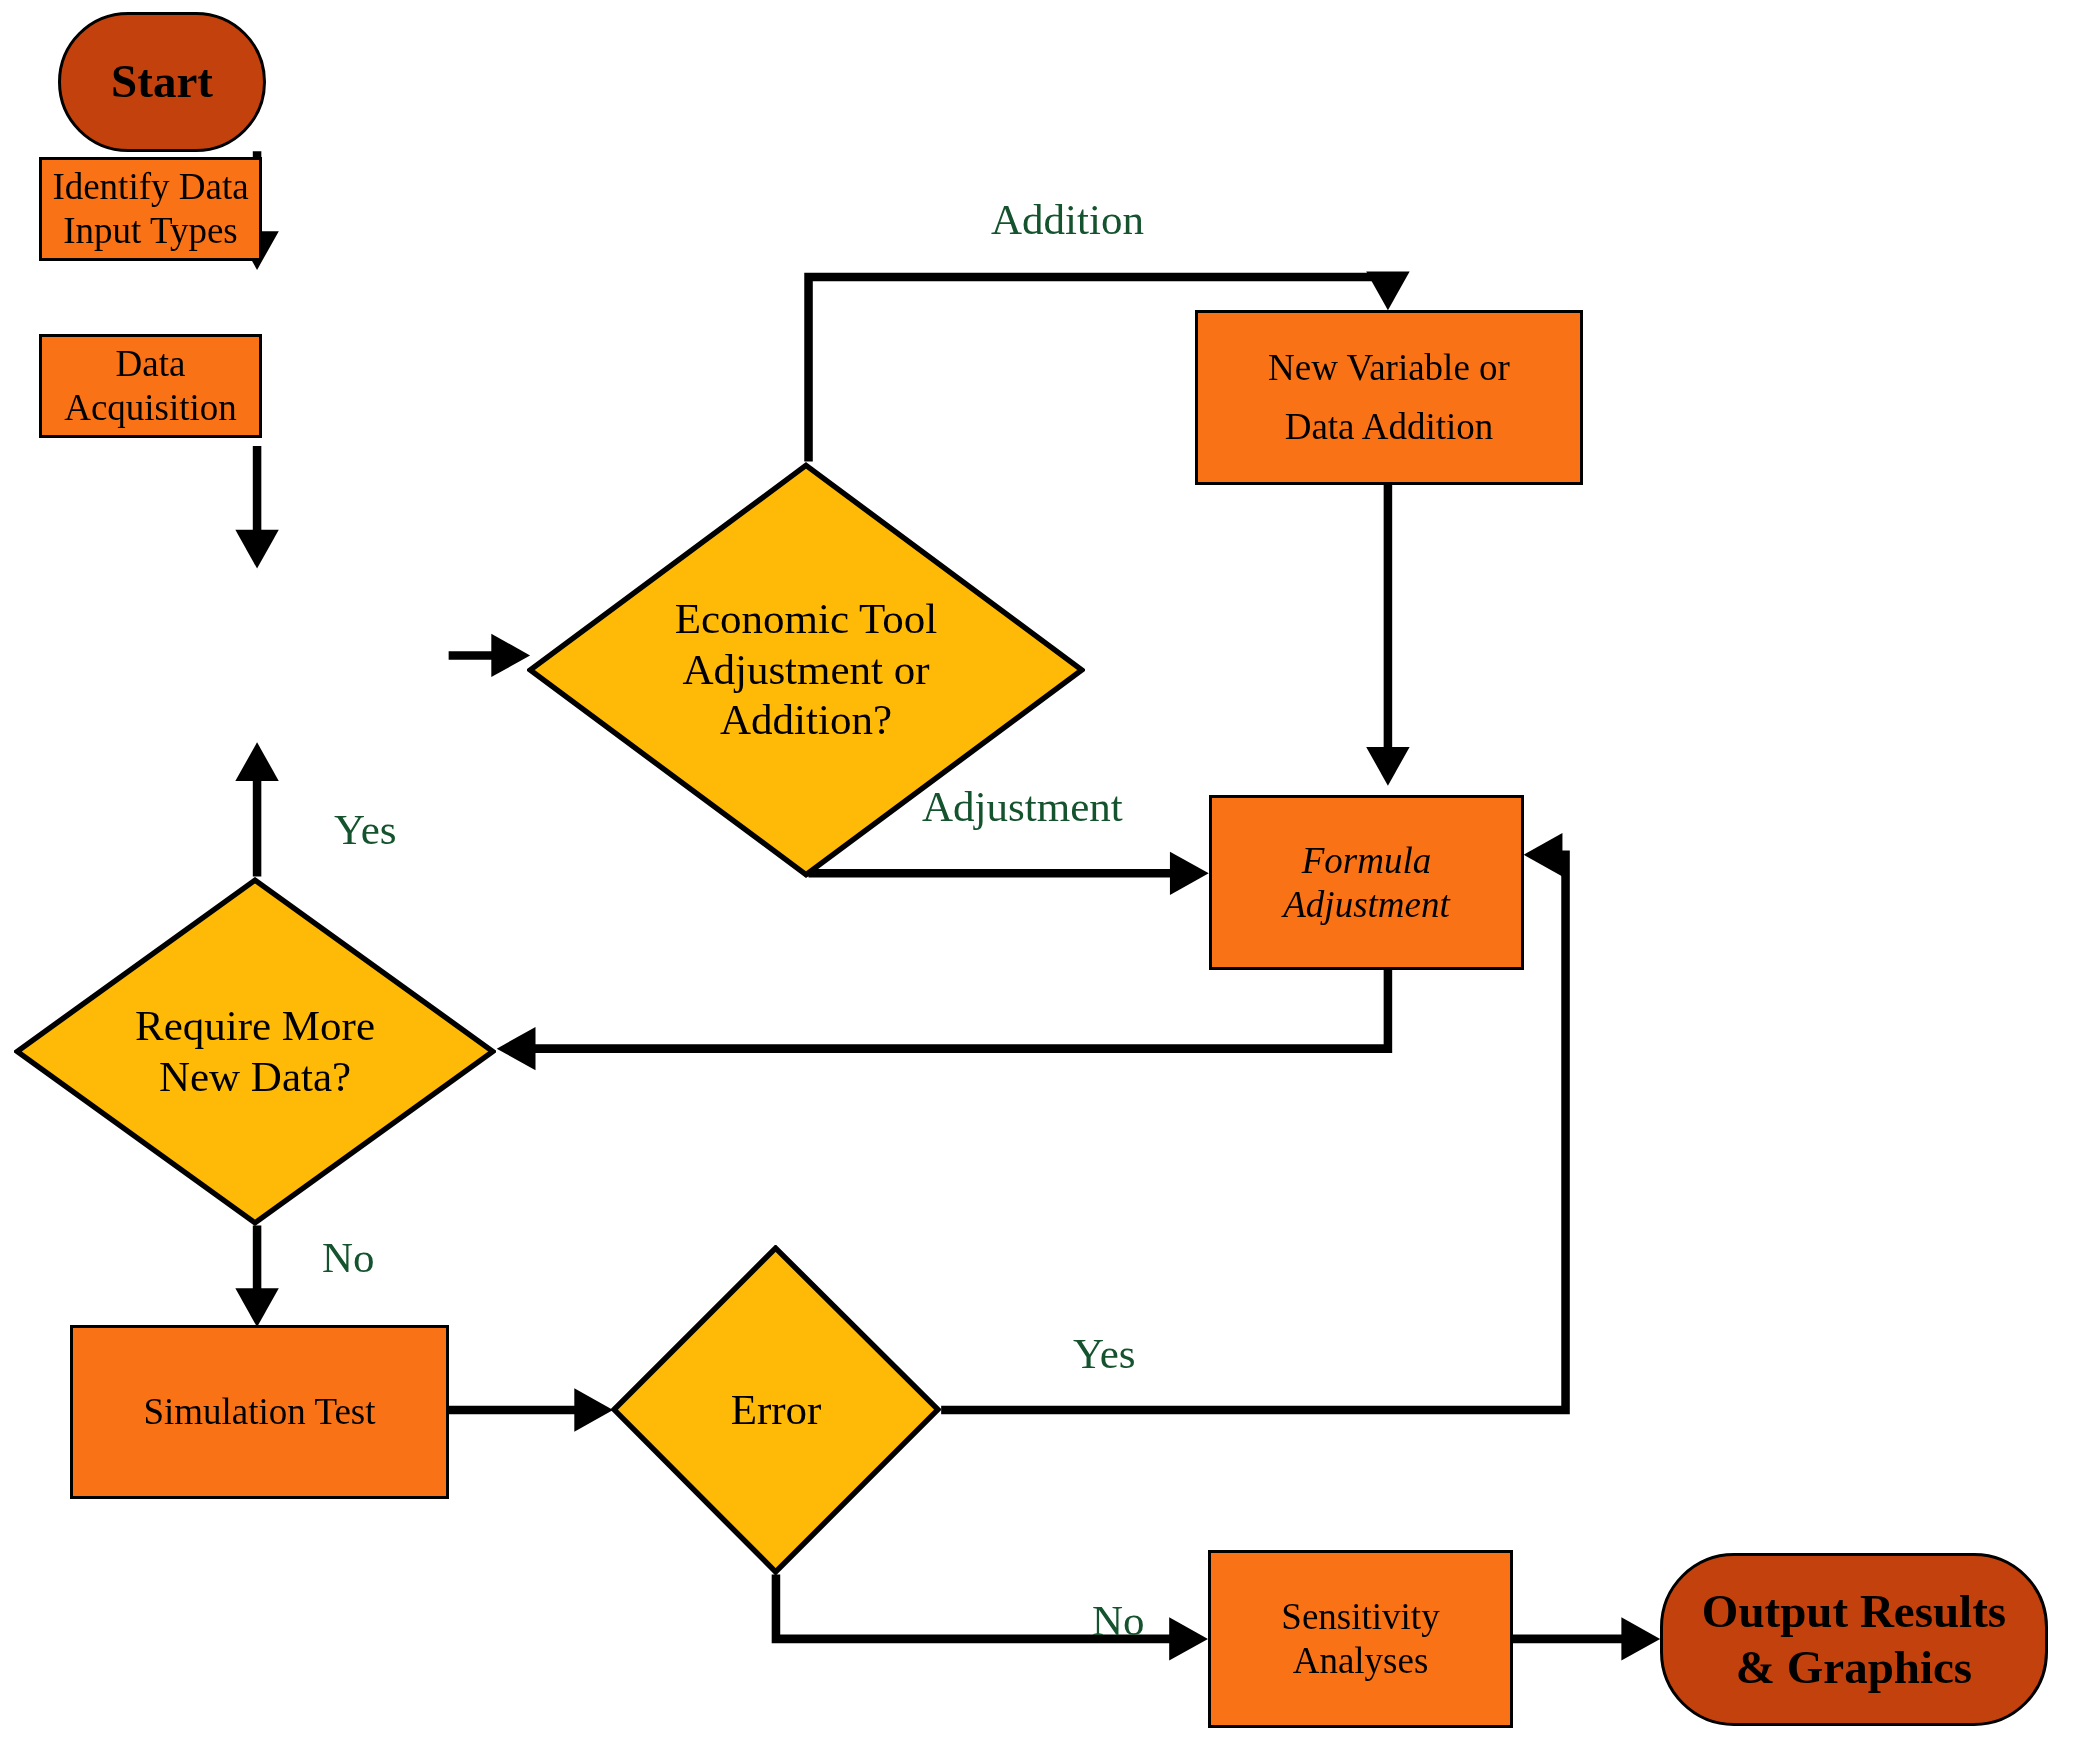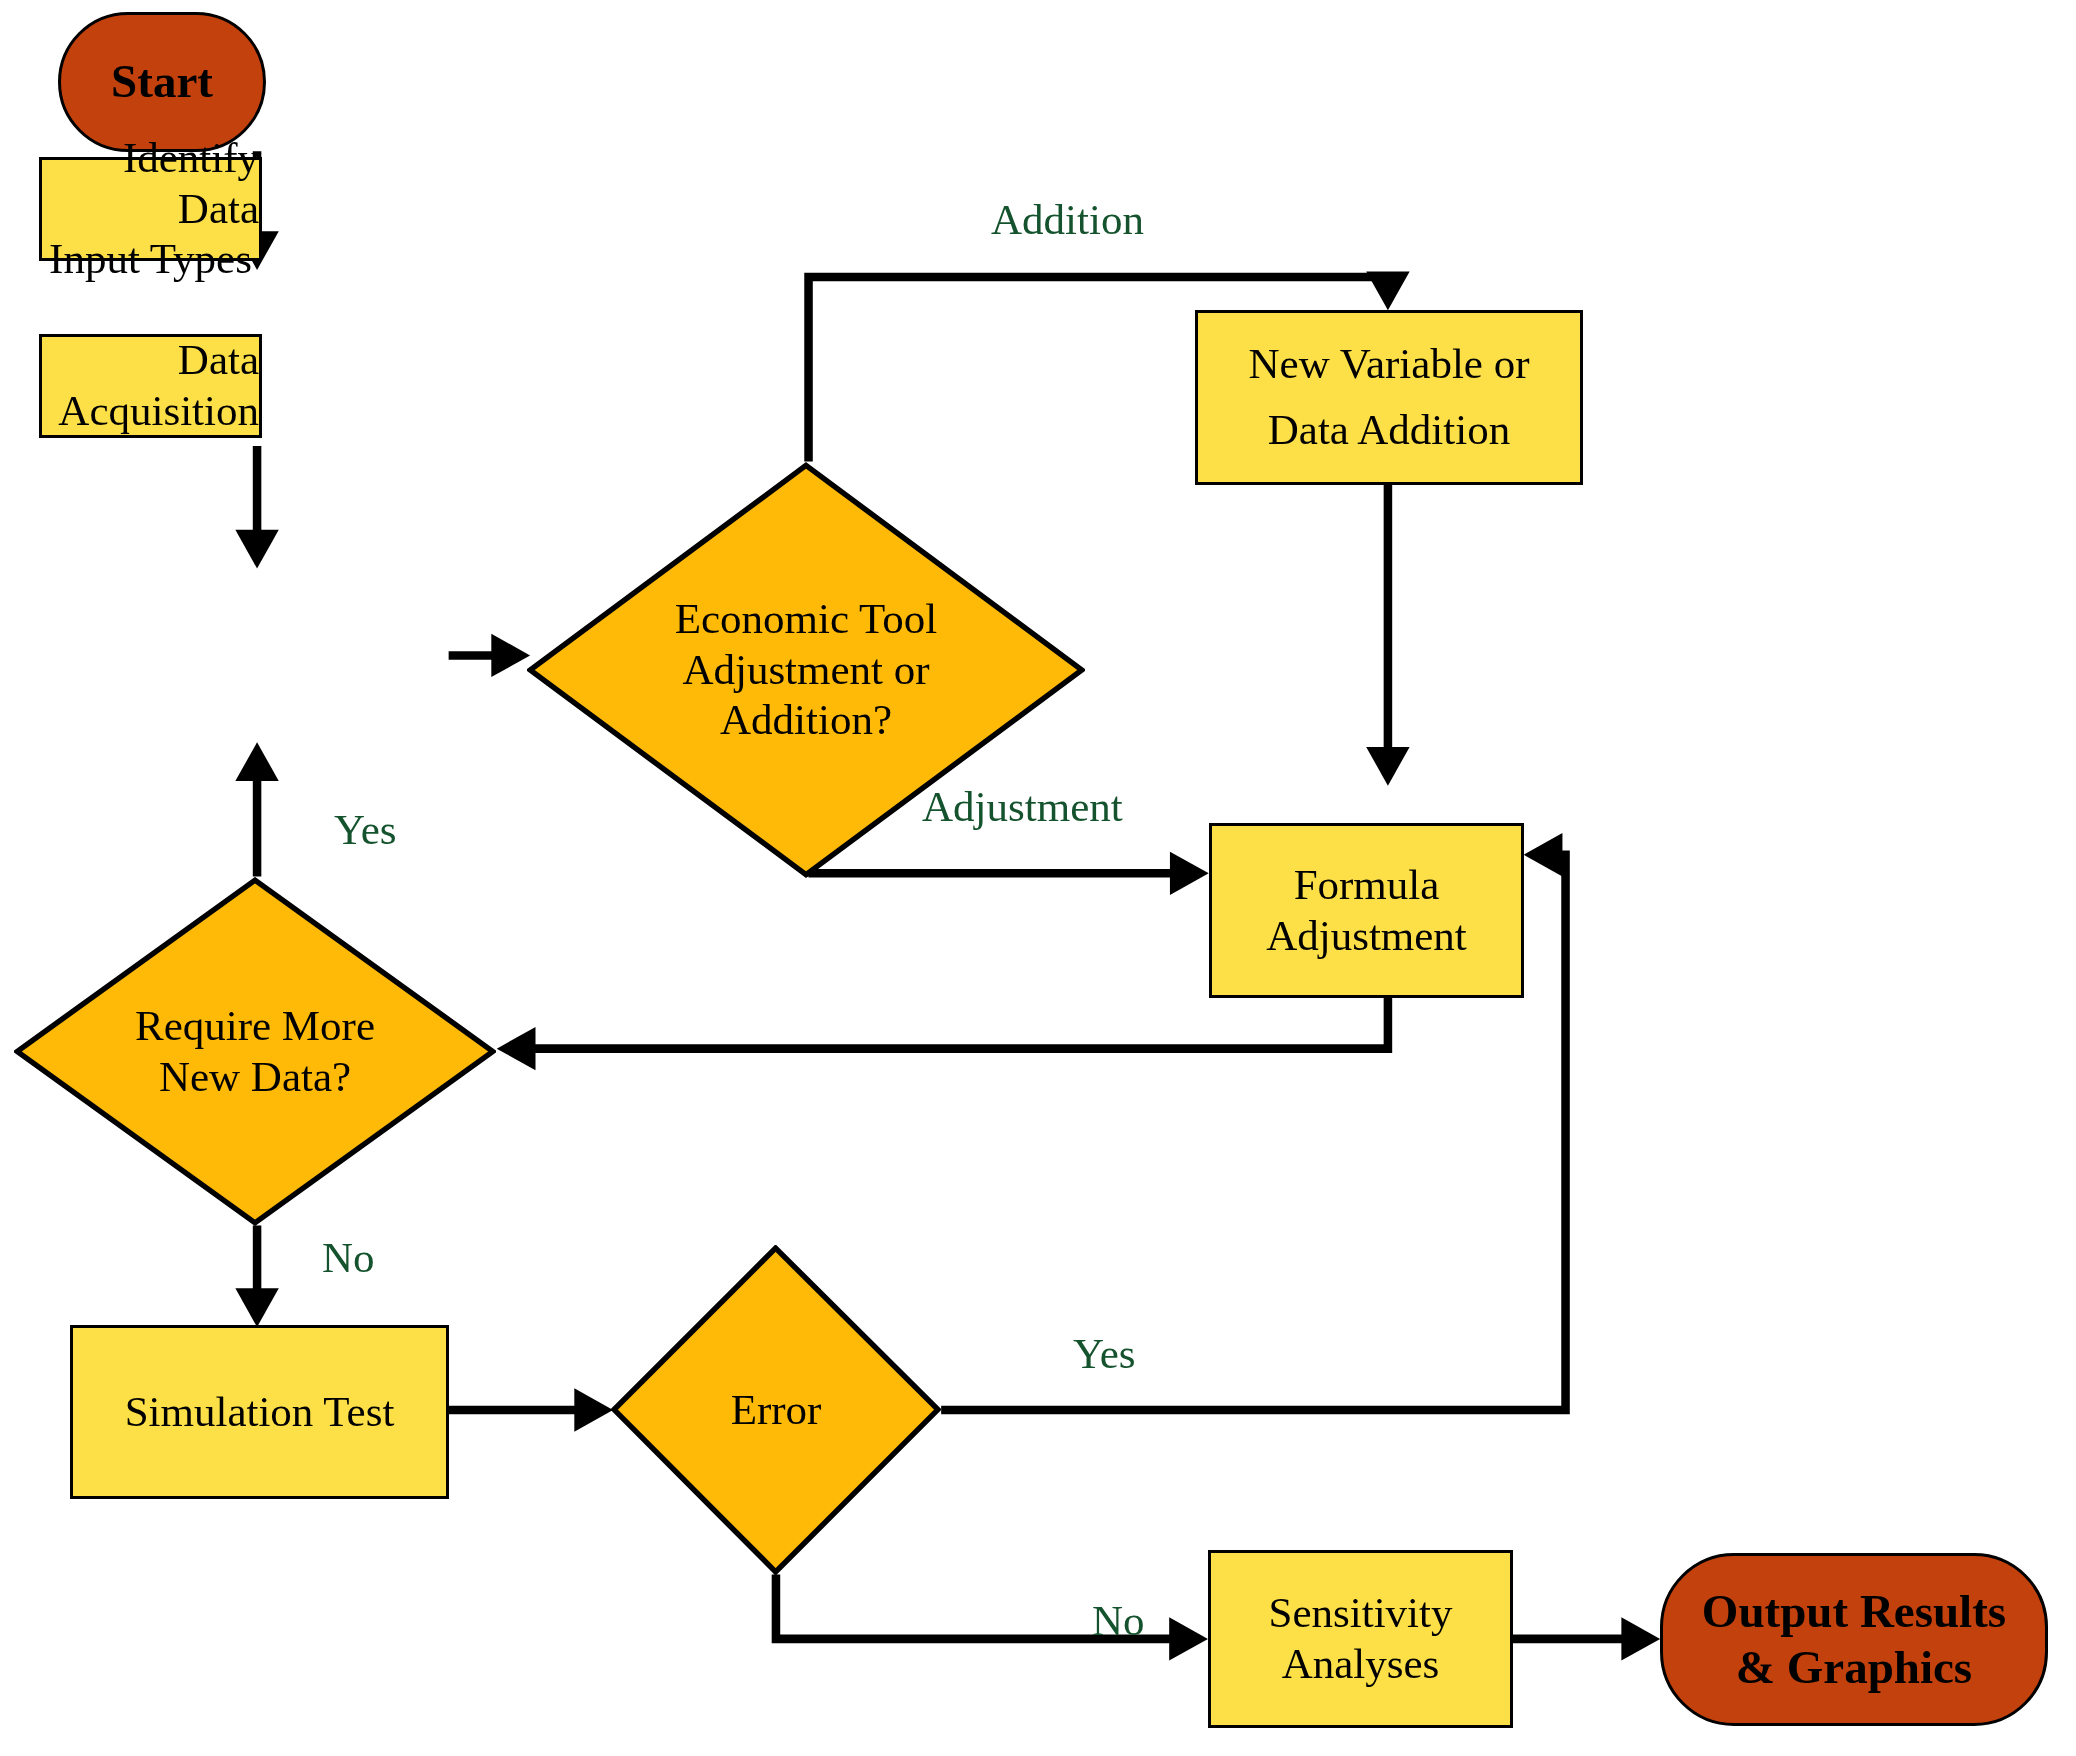--- a/index.html
+++ b/index.html
@@ -16,24 +16,23 @@
     box-sizing:border-box;
     display:flex;
     align-items:center;
     justify-content:center;
     text-align:center;
     color:#000000;
     line-height:1.18;
     z-index:3;
   }
   .proc{
-    background:#fde047;
+    background:#f97316;
     border:3.1px solid #000000;
-    font-size:43px;
-    text-align:right;
+    font-size:37px;
   }
   .terminator{
     background:#c2410c;
     border:3.1px solid #000000;
     border-radius:93px;
     font-weight:bold;
     font-size:47px;
   }
   .diamond-wrap{
     position:absolute;
@@ -135,21 +134,21 @@
       <span>Adjustment or</span>
       <span>Addition?</span>
     </div>
   </div>
 
   <div class="node proc" style="left:1195px;top:310px;width:388px;height:175px;flex-direction:column;gap:15px;">
     <span>New Variable or</span>
     <span>Data Addition</span>
   </div>
 
-  <div class="node proc" style="left:1209px;top:823px;width:315px;height:175px;flex-direction:column;">
+  <div class="node proc" style="left:1209px;top:795px;width:315px;height:175px;flex-direction:column;font-style:italic;">
     <span>Formula</span>
     <span>Adjustment</span>
   </div>
 
   <div class="diamond-wrap" style="left:14px;top:877px;width:482px;height:349px;">
     <svg width="482" height="349" viewBox="0 0 622 450">
       <polygon points="311,4 618,225 311,446 4,225" fill="#FFBA08" stroke="#000000" stroke-width="7"></polygon>
     </svg>
     <div class="diamond-label" style="flex-direction:column;text-align:center;">
       <span>Require More</span>

